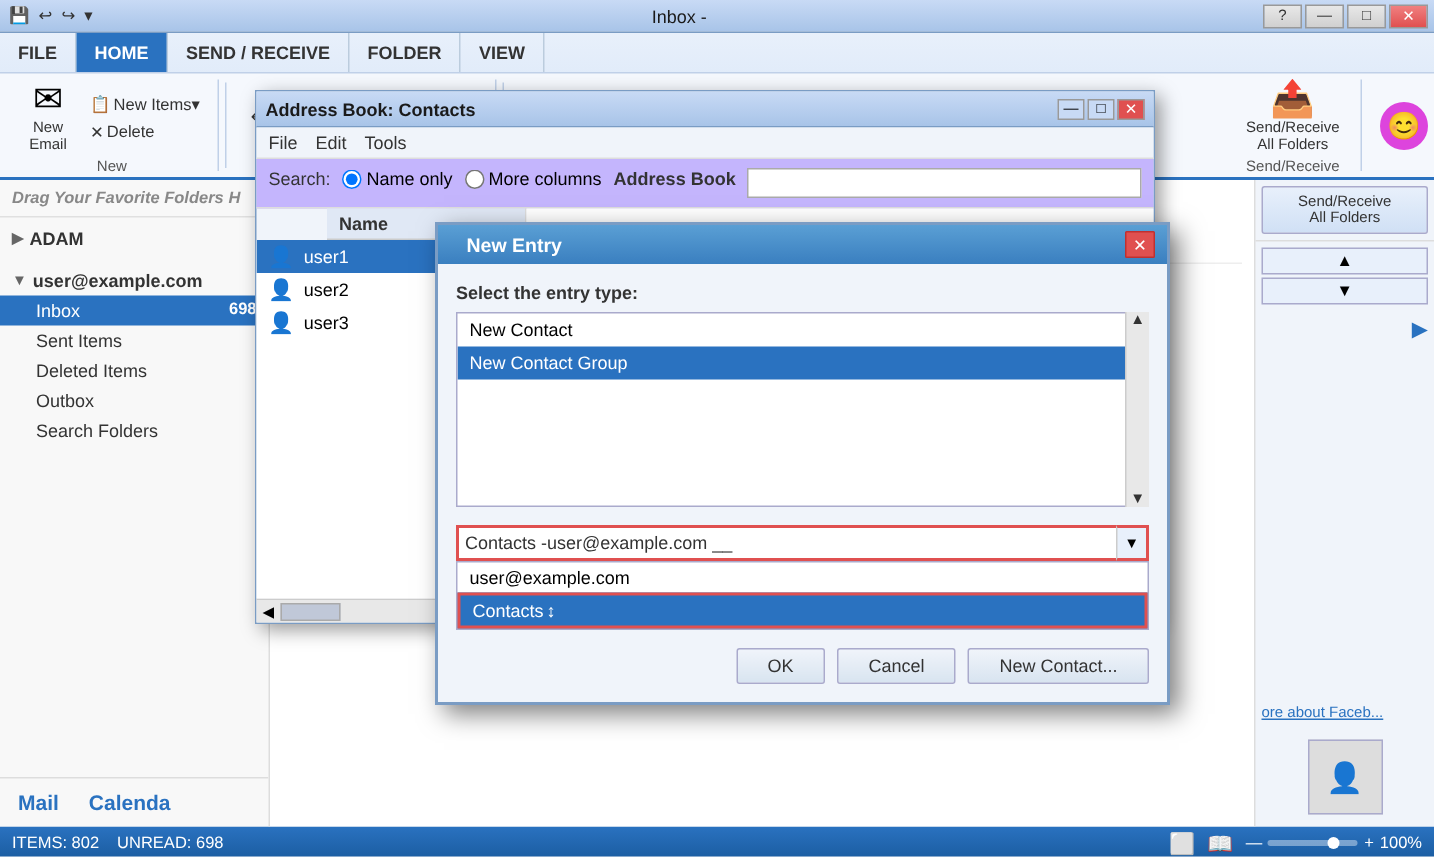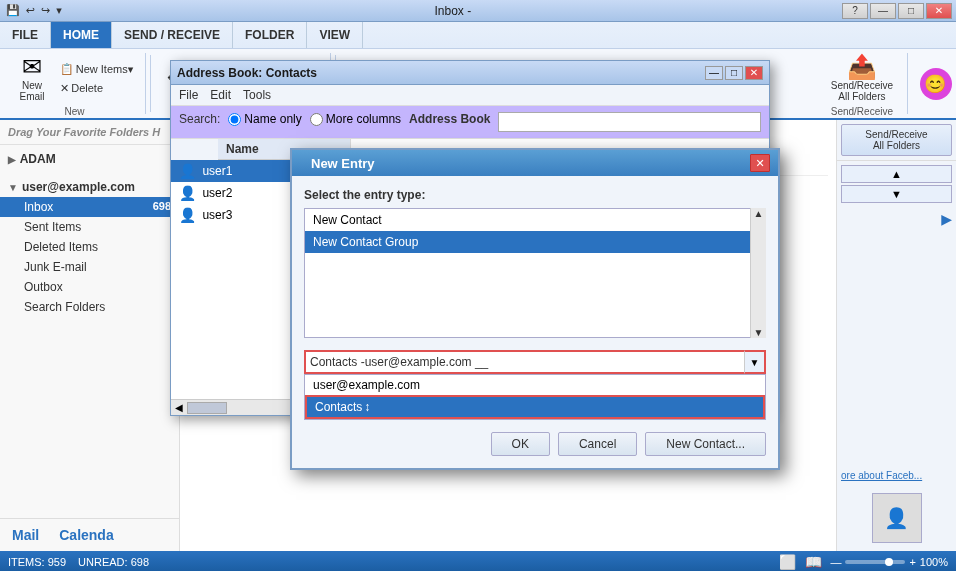--- a/index.html
+++ b/index.html
@@ -278,23 +278,20 @@
         <span>Inbox</span>
         <span class="badge">698</span>
       </div>
       <div class="sidebar-item">
         <span>Sent Items</span>
       </div>
       <div class="sidebar-item">
         <span>Deleted Items</span>
       </div>
       <div class="sidebar-item">
-        <span>Junk E-mail</span>
-      </div>
-      <div class="sidebar-item">
         <span>Outbox</span>
       </div>
       <div class="sidebar-item">
         <span>Search Folders</span>
       </div>
     </div>
     <div class="sidebar-bottom">
       <span class="nav-btn">Mail</span>
       <span class="nav-btn">Calenda</span>
     </div>
@@ -329,21 +326,21 @@
     <div class="right-nav">
       <span class="right-nav-btn">▶</span>
     </div>
     <div style="flex:1;"></div>
     <div style="padding:4px;font-size:10px;color:#2a72c0;cursor:pointer;text-decoration:underline;">ore about Faceb...</div>
     <div class="right-avatar">👤</div>
   </div>
 </div>
 
 <div class="status-bar">
-  <span class="status-item">ITEMS: 959</span>
+  <span class="status-item">ITEMS: 802</span>
   <span class="status-item">UNREAD: 698</span>
   <div class="status-right">
     <span style="color:white;font-size:14px;">⬜</span>
     <span style="color:white;font-size:14px;">📖</span>
     <div class="zoom-slider">
       <span>—</span>
       <div class="slider-track">
         <div class="slider-thumb"></div>
       </div>
       <span>+</span>

